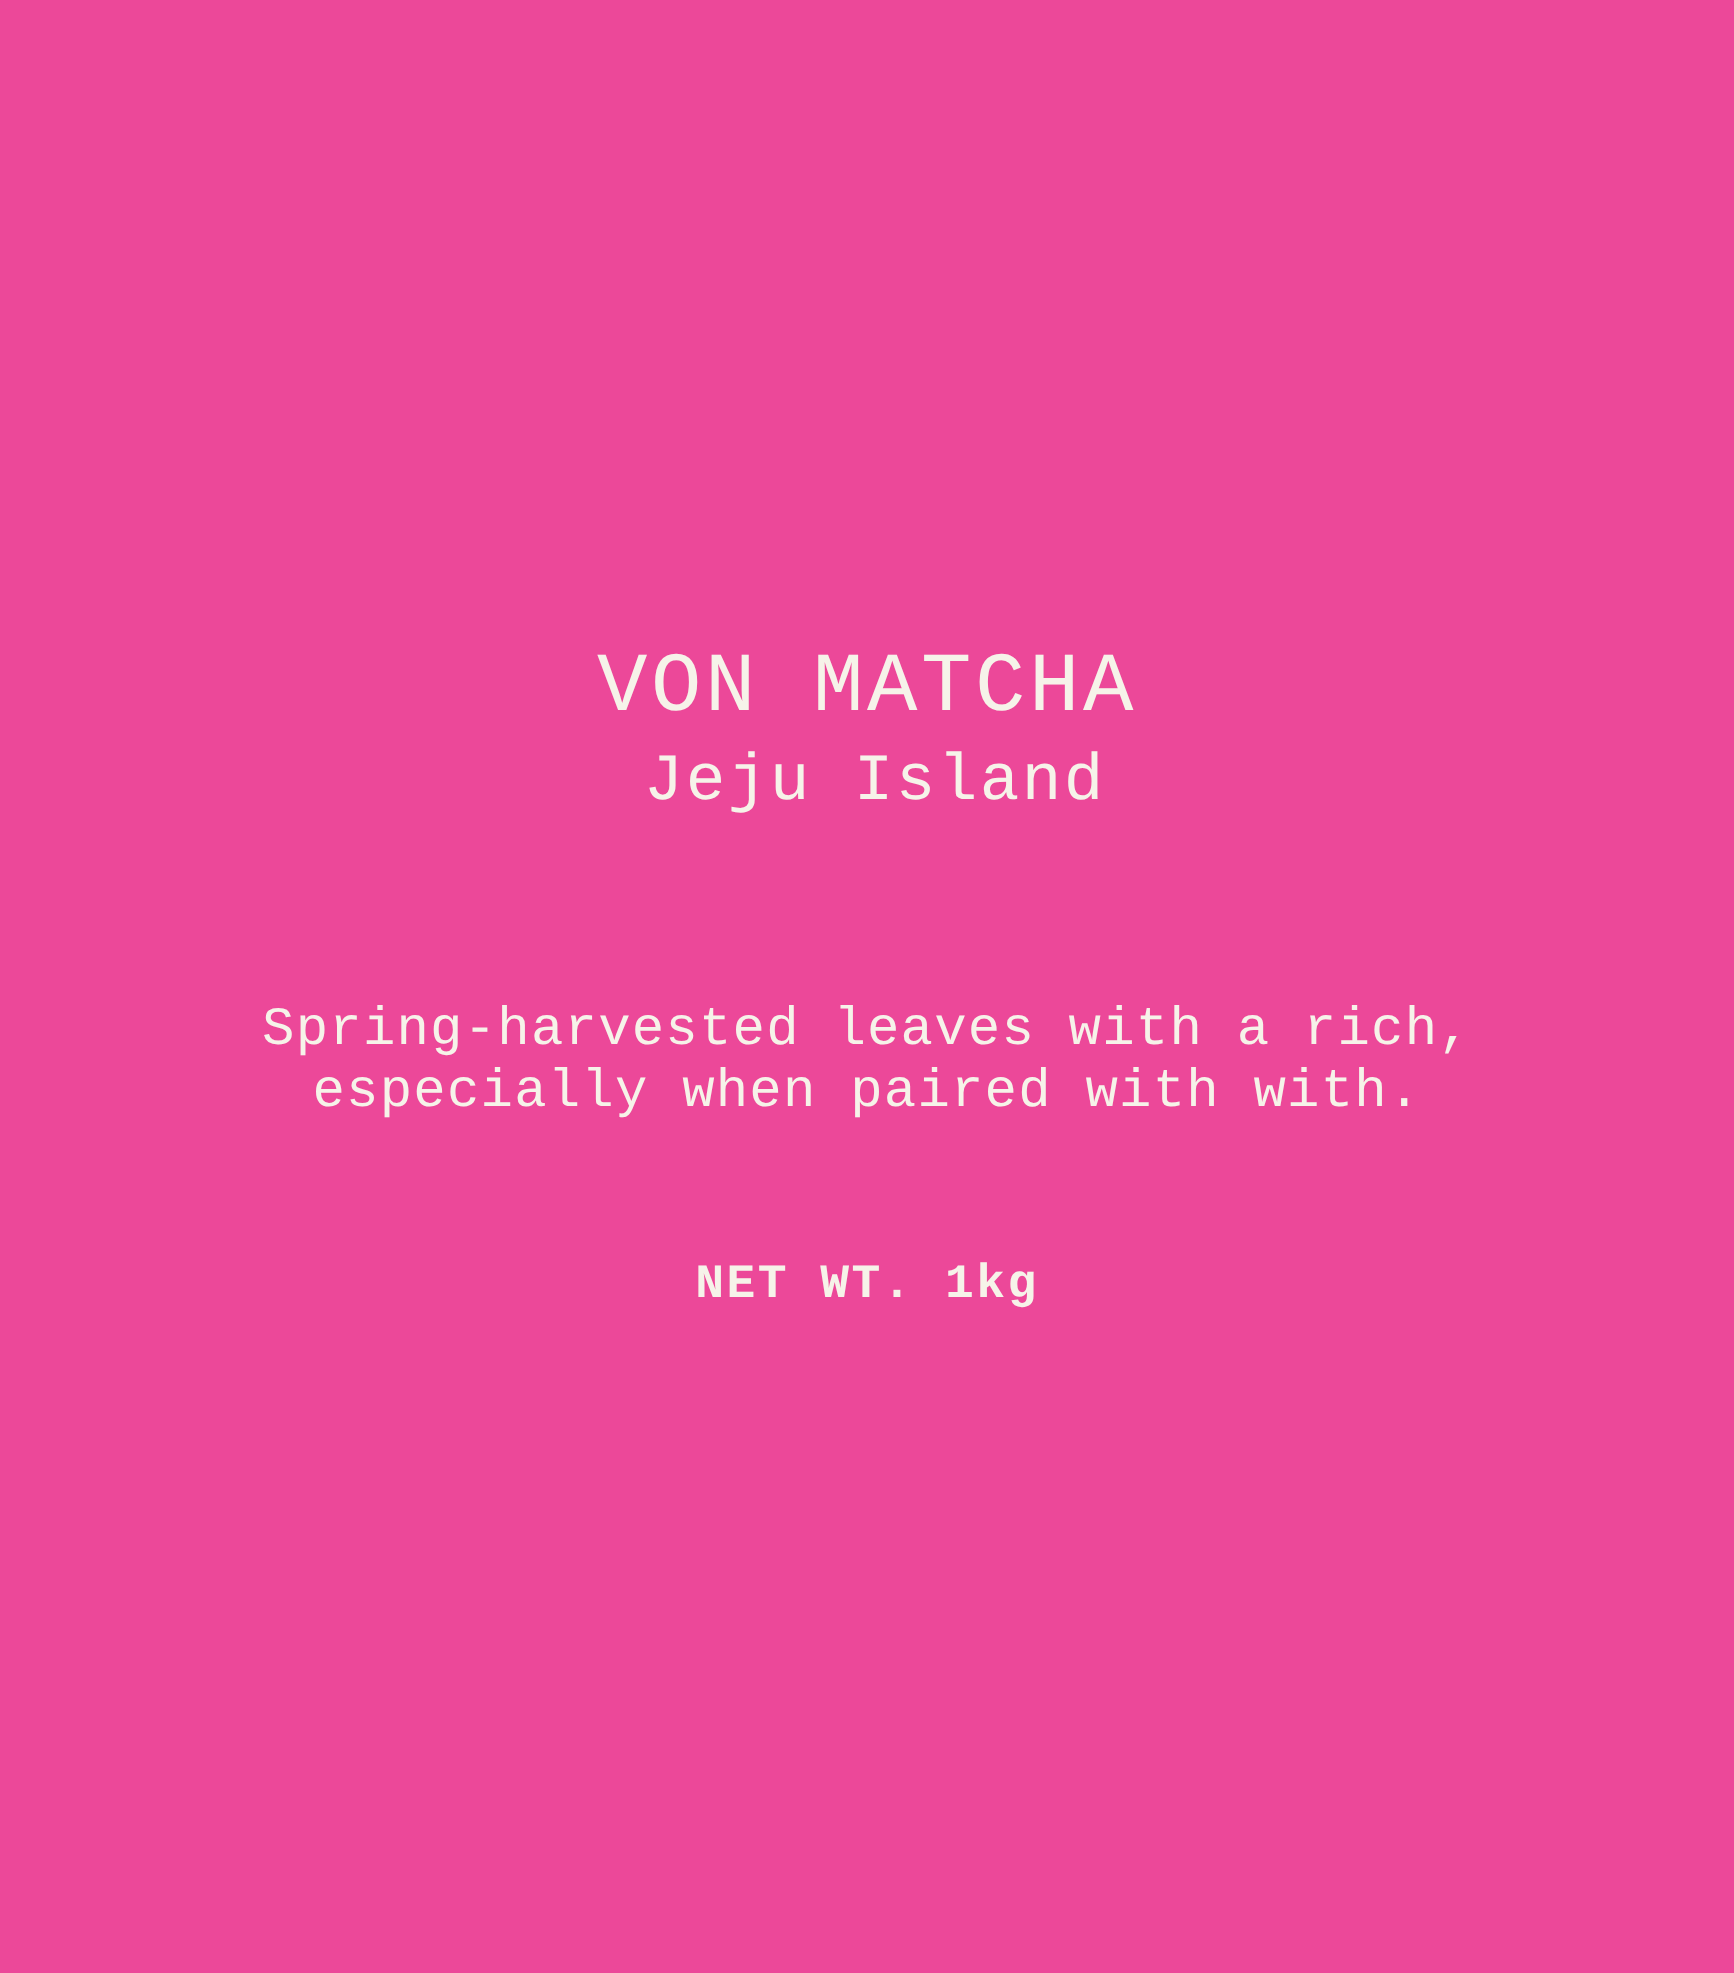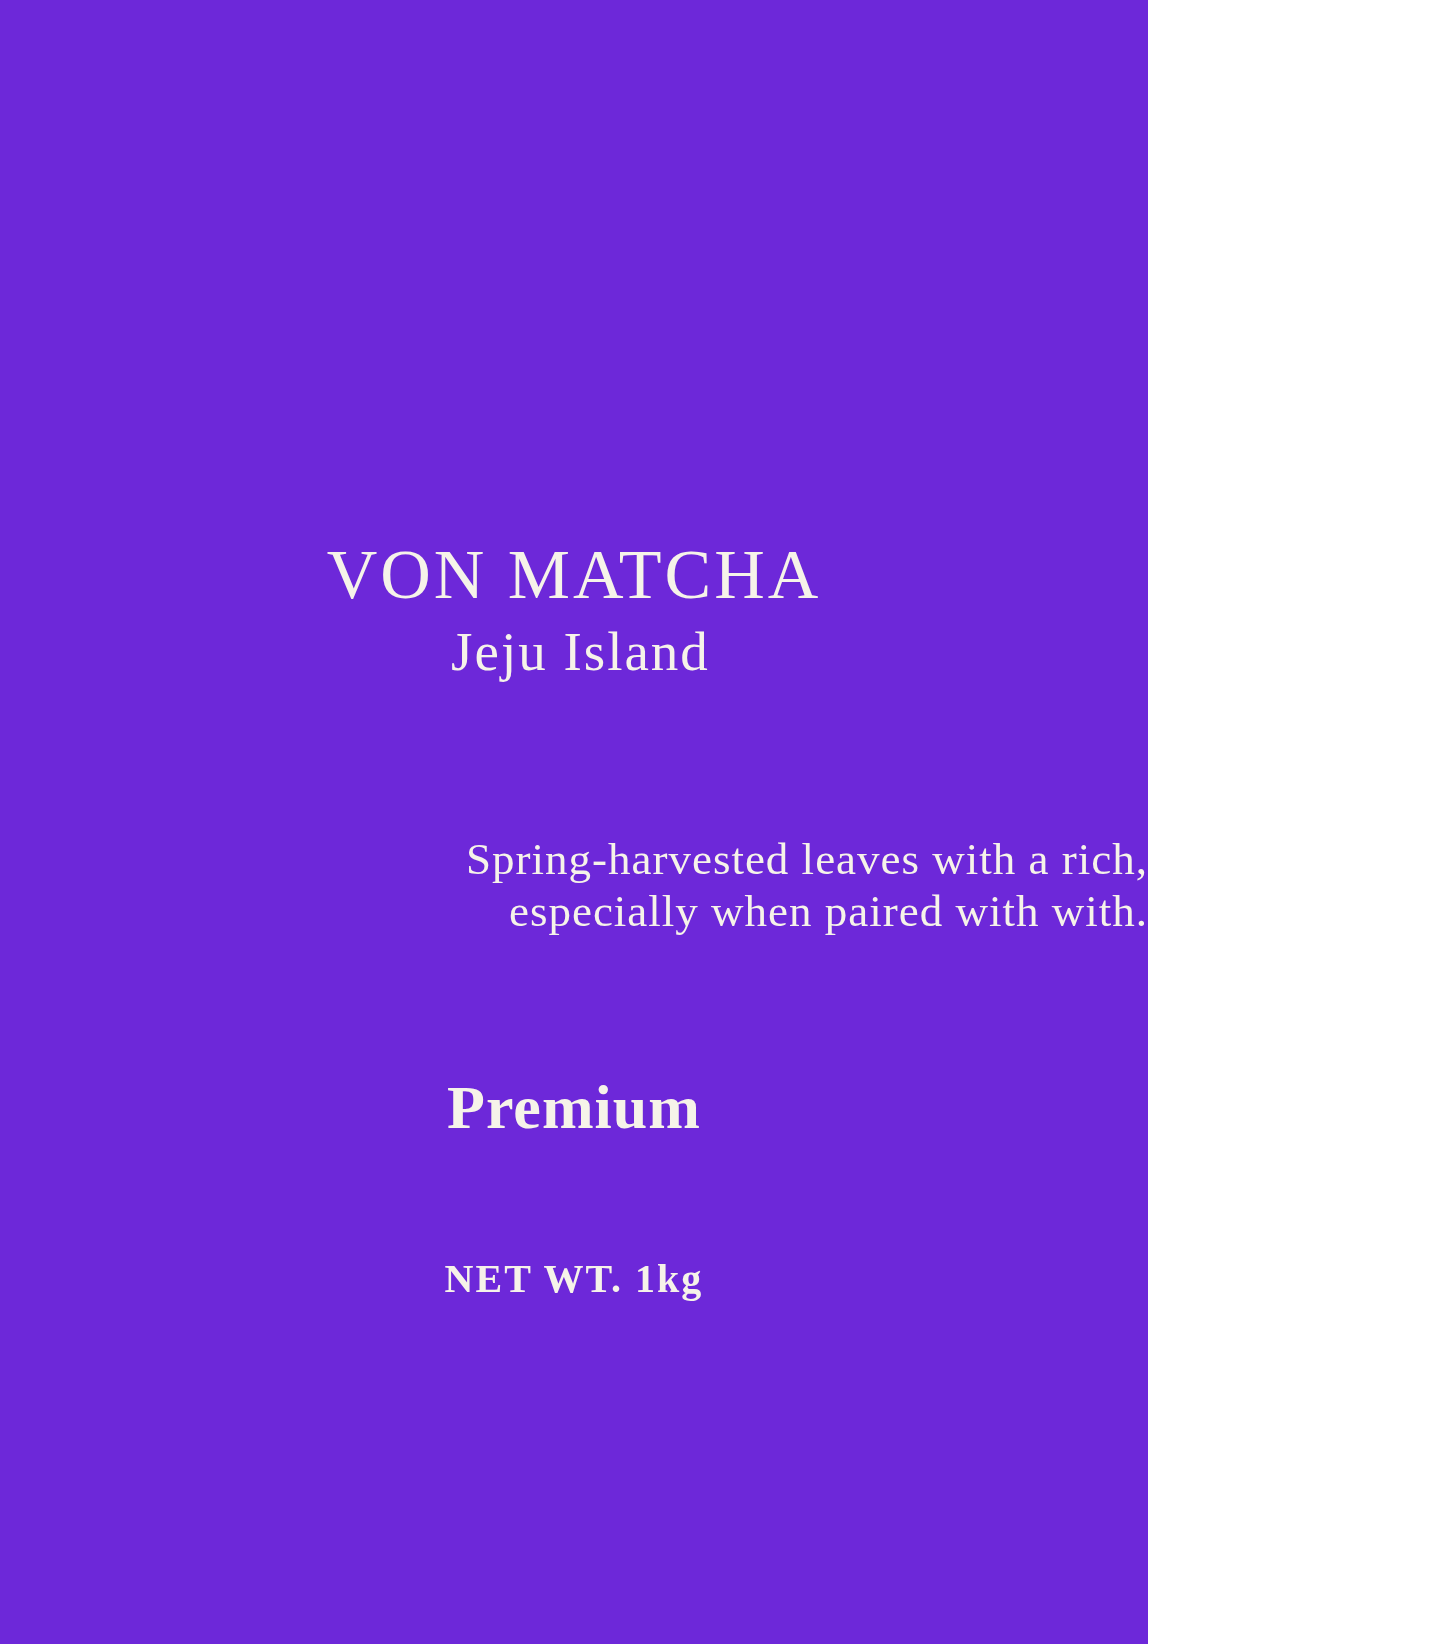--- a/index.html
+++ b/index.html
@@ -1,24 +1,24 @@
 <!DOCTYPE html>
 <html><head>
 <meta charset="utf-8">
 <style>
   html, body {
     margin: 0;
     padding: 0;
   }
   .label-canvas {
     position: relative;
-    width: 1148px;
+    width: 1445px;
     height: 1644px;
-    background: #6d28d9;
-    font-family: Liberation Serif, serif;
+    background: #ec4899;
+    font-family: Liberation Mono, monospace;
     color: #f6f3e9;
     overflow: hidden;
     box-sizing: border-box;
     padding-top: 535px;
     text-align: center;
   }
   .brand-name {
     font-size: 70px;
     line-height: 80px;
     font-weight: 400;
@@ -32,21 +32,20 @@
     letter-spacing: 2px;
     margin: 4px 0 0 0;
     padding-left: 13px;
   }
   .description {
     margin-top: 148px;
     font-size: 45px;
     line-height: 52px;
     letter-spacing: 1px;
     font-weight: 400;
-    text-align: right;
   }
   .grade {
     margin-top: 133px;
     font-size: 62px;
     line-height: 74px;
     font-weight: 700;
     letter-spacing: 1px;
   }
   .net-weight {
     margin-top: 106px;
@@ -63,17 +62,16 @@
 
   <h1 class="brand-name">VON MATCHA</h1>
 
   <div class="origin">Jeju Island</div>
 
   <div class="description">
     <div>Spring-harvested leaves with a rich,</div>
     <div>especially when paired with with.</div>
   </div>
 
-  <div class="grade">Premium</div>
 
   <div class="net-weight">NET WT. 1kg</div>
 
 </div>
 
 </body></html>

